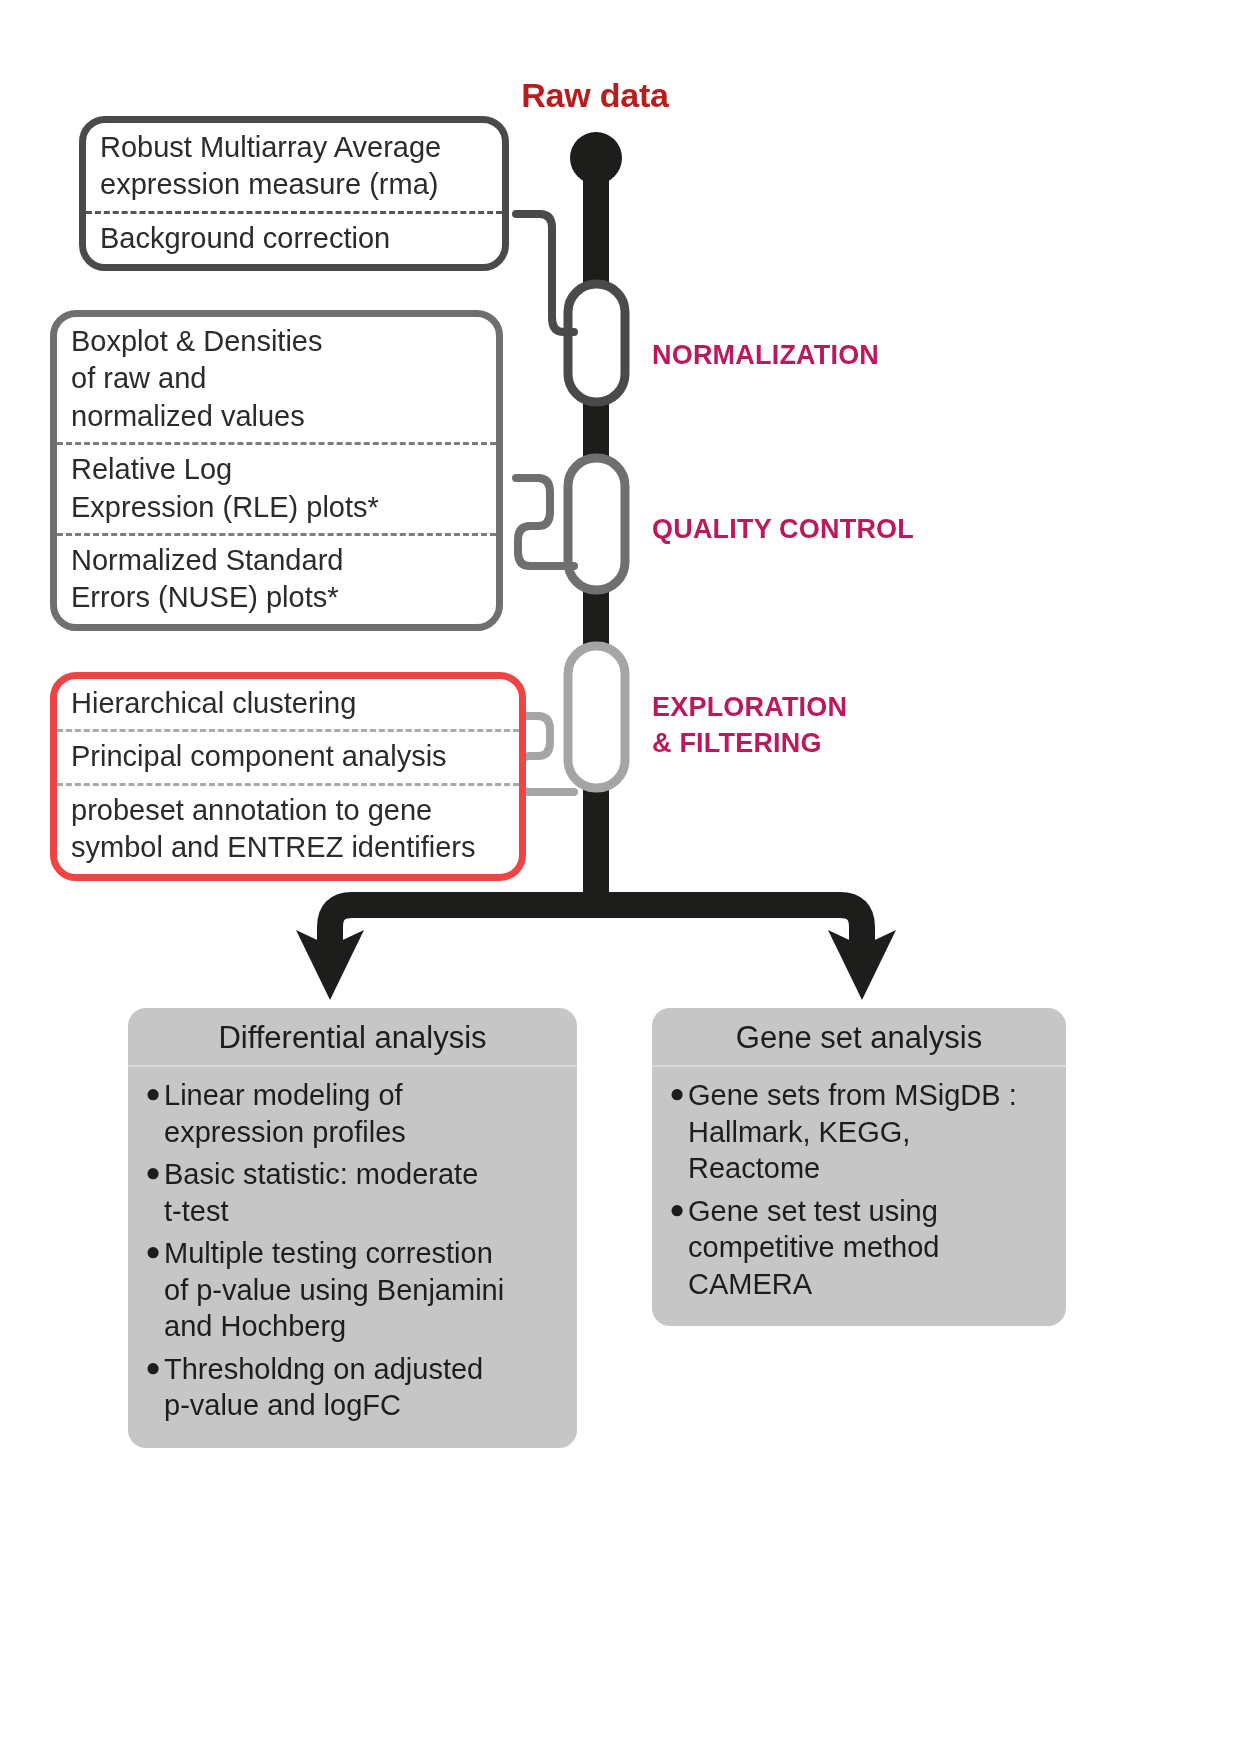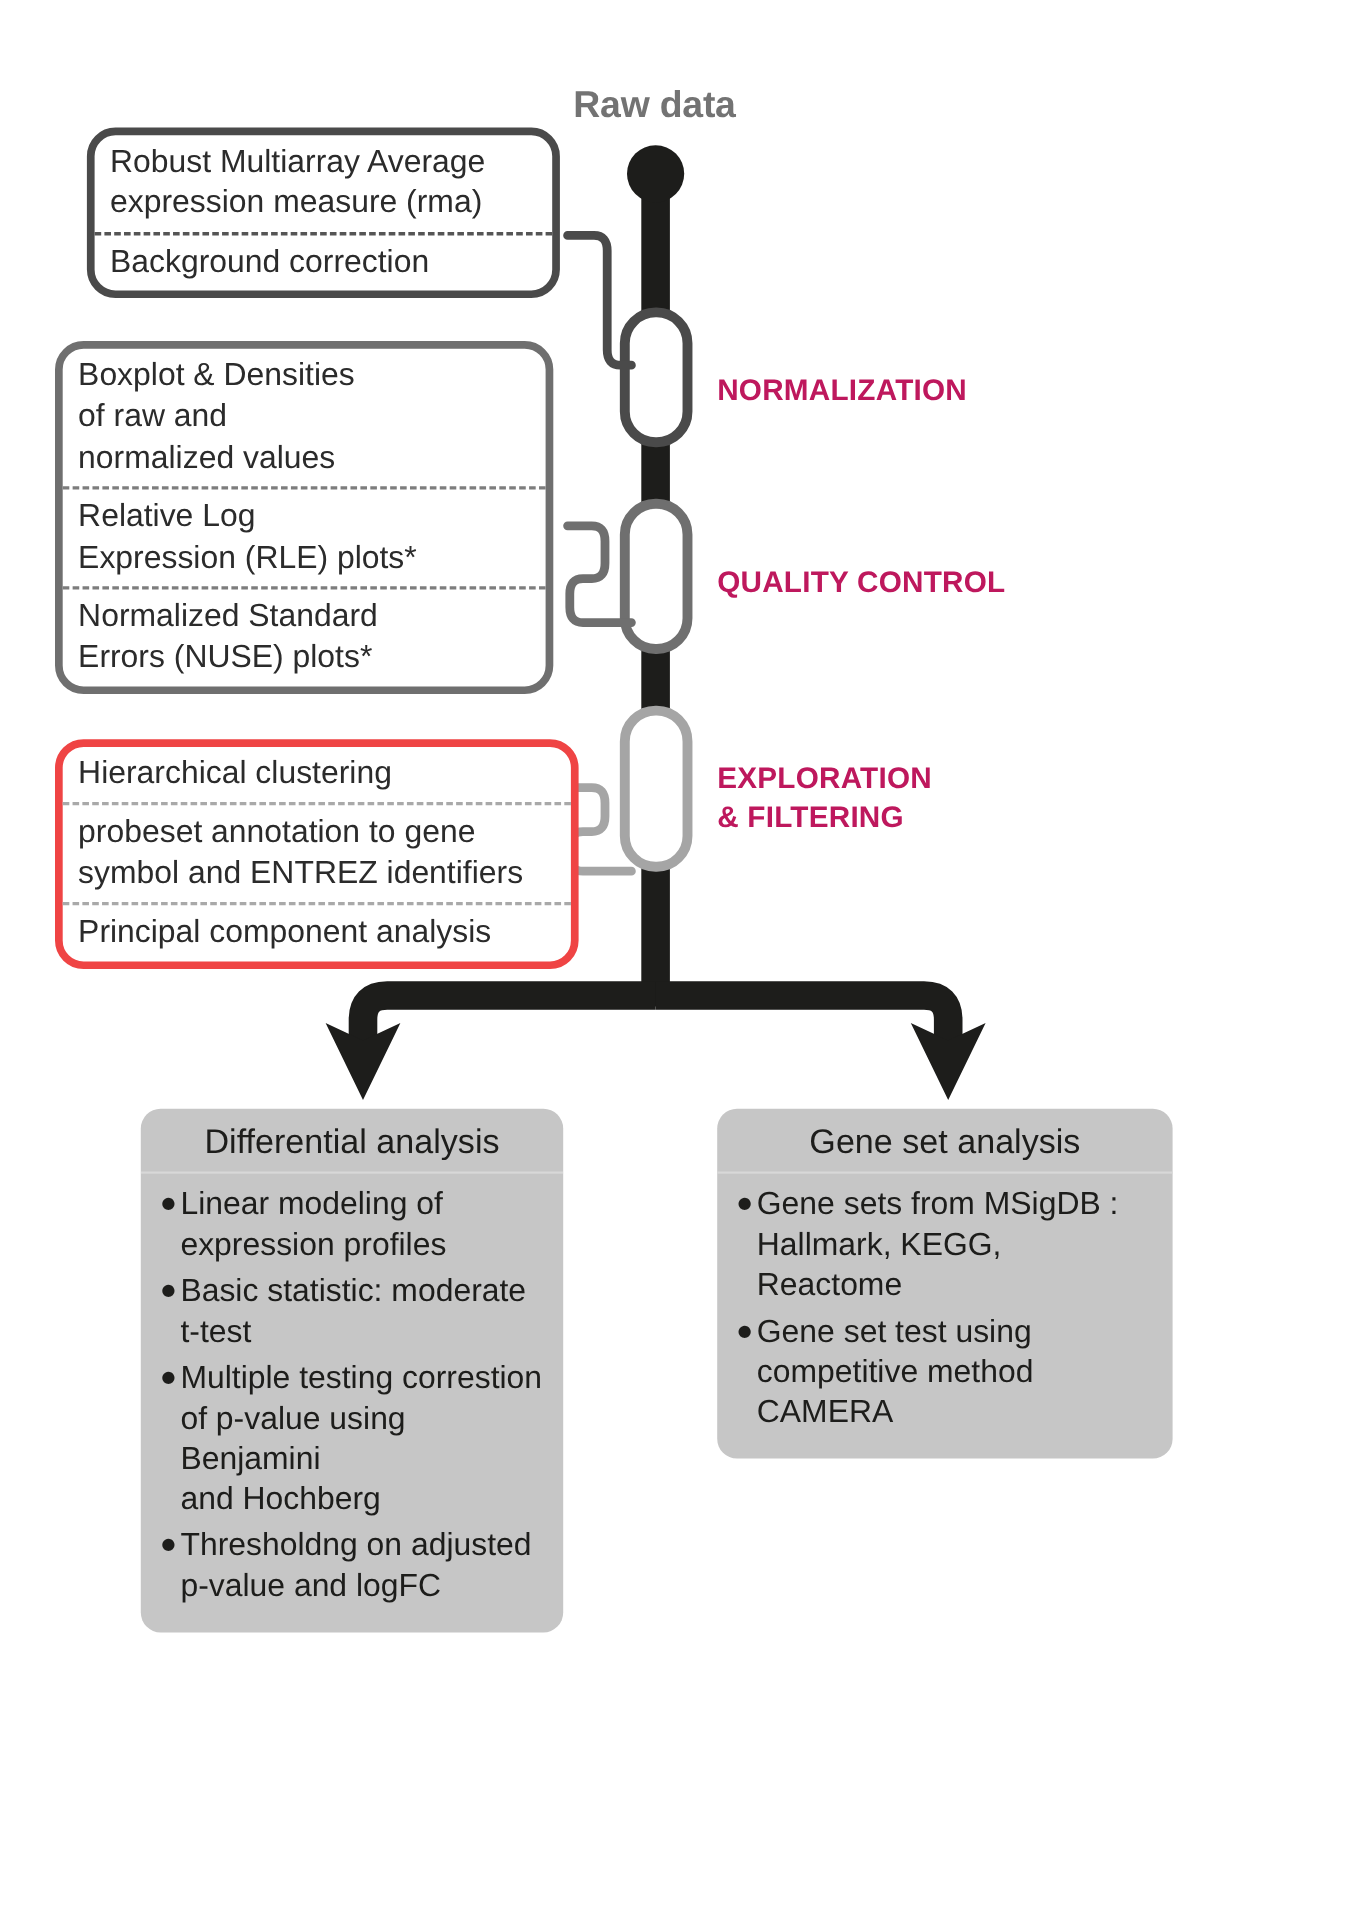--- a/index.html
+++ b/index.html
@@ -23,21 +23,21 @@
 
   
   #raw-data-title {
     position: absolute;
     left: 430px;
     top: 76px;
     width: 330px;
     text-align: center;
     font-size: 34px;
     font-weight: bold;
-    color: #737373;
+    color: #b91c1c;
     letter-spacing: -0.2px;
   }
 
   
   .detail-box {
     position: absolute;
     box-sizing: border-box;
     background: #ffffff;
     border-radius: 26px;
   }
@@ -145,31 +145,31 @@
 of raw and
 normalized values</div>
   <div class="seg mid">Relative Log
 Expression (RLE) plots*</div>
   <div class="seg mid">Normalized Standard
 Errors (NUSE) plots*</div>
 </div>
 
 <div class="detail-box light" style="left:50px; top:672px; width:476px;">
   <div class="seg light">Hierarchical clustering</div>
+  <div class="seg light">Principal component analysis</div>
   <div class="seg light">probeset annotation to gene
 symbol and ENTREZ identifiers</div>
-  <div class="seg light">Principal component analysis</div>
 </div>
 
 <div class="stage-label" style="left:652px; top:338px;">NORMALIZATION</div>
 <div class="stage-label" style="left:652px; top:512px;">QUALITY CONTROL</div>
 <div class="stage-label" style="left:652px; top:690px;">EXPLORATION
 &amp; FILTERING</div>
 
-<div class="outcome-card" style="left:128px; top:1008px; width:384px;">
+<div class="outcome-card" style="left:128px; top:1008px; width:449px;">
   <div class="outcome-head">Differential analysis</div>
   <div class="outcome-body">
     <div class="bullet-row">
       <span class="bullet-dot">●</span>
       <span class="bullet-text">Linear modeling of
 expression profiles</span>
     </div>
     <div class="bullet-row">
       <span class="bullet-dot">●</span>
       <span class="bullet-text">Basic statistic: moderate

